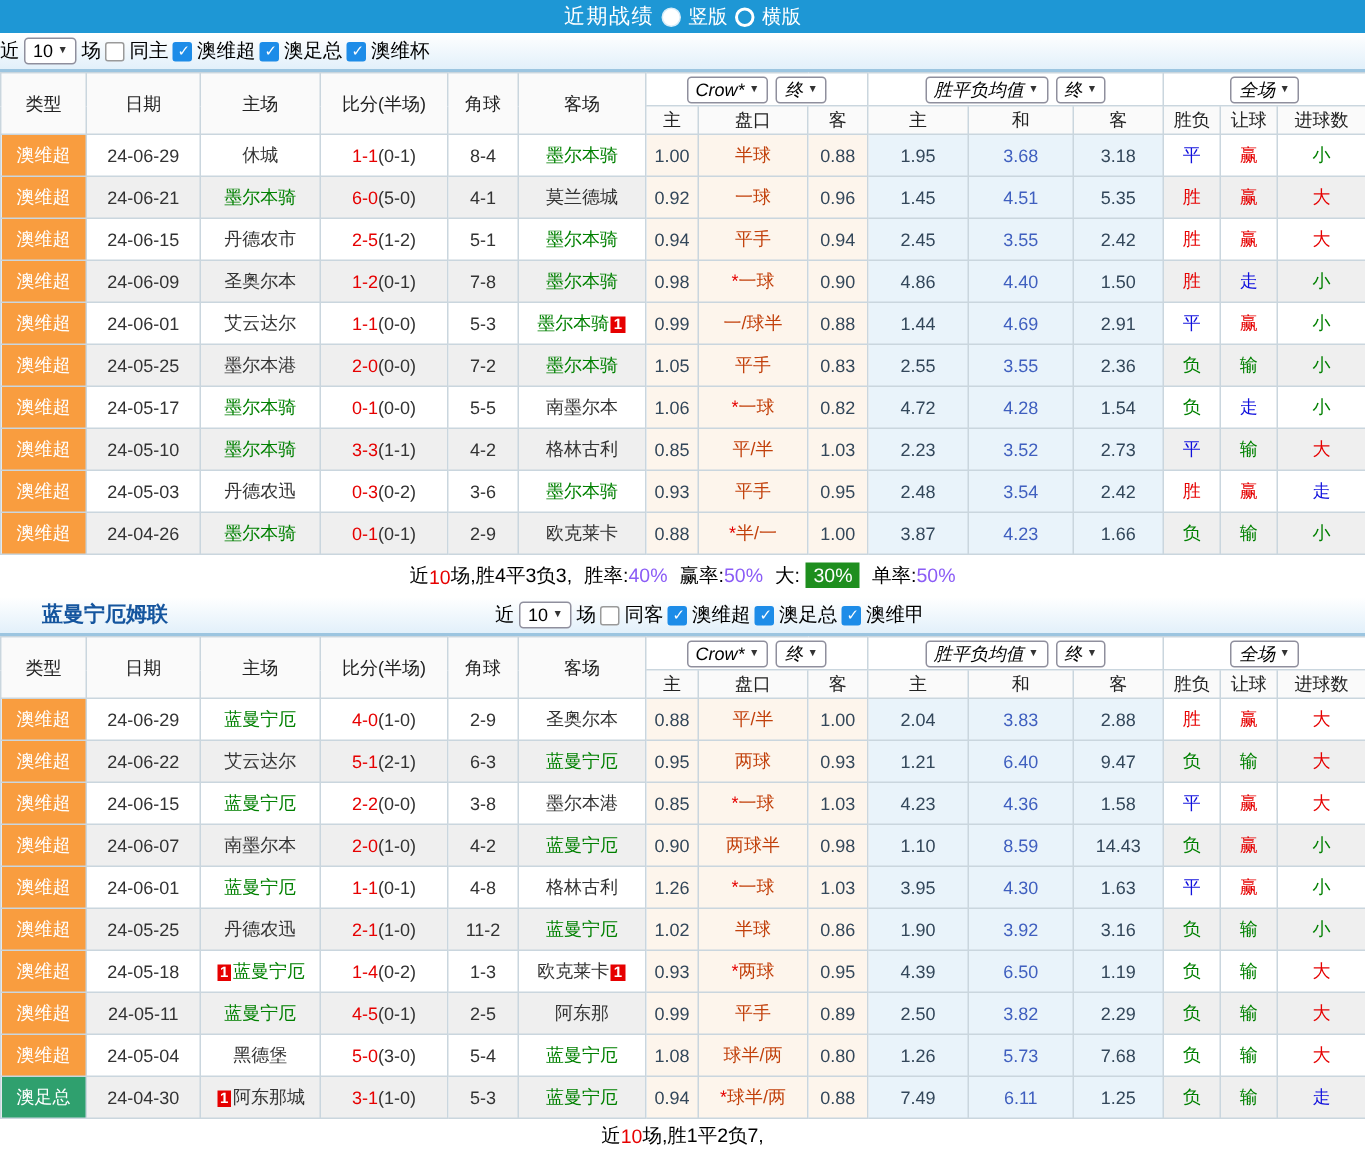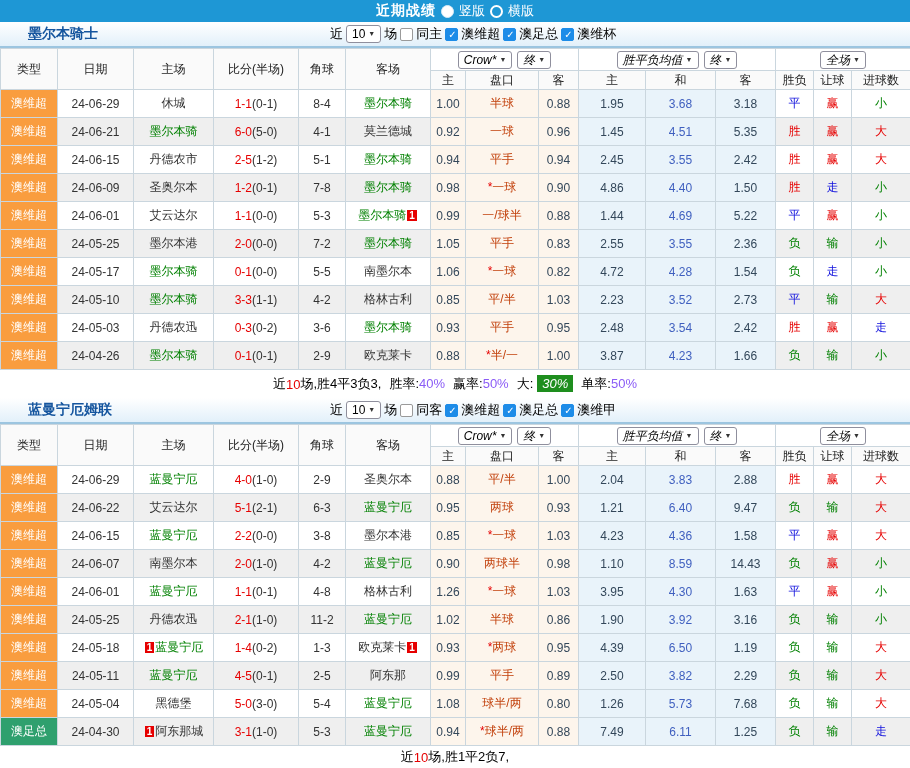--- a/index.html
+++ b/index.html
@@ -1,21 +1,21 @@
 <!DOCTYPE html>
 <html><head>
 <meta charset="utf-8">
 <style>
   * { box-sizing: border-box; margin: 0; padding: 0; }
   html,body { width:910px; height:768px; overflow:hidden; background:#fff;
               font-family:"Liberation Sans","DejaVu Sans",sans-serif; font-size:12px; color:#333; }
 
   
   .topbar { height:22px; background:#1E97D5; display:flex; align-items:center; justify-content:center; gap:5px; color:#fff; }
-  .topbar-title { font-weight:bold; font-size:14px; letter-spacing:1px; }
+  .topbar-title { font-weight:normal; font-size:14px; letter-spacing:1px; }
   .radio { display:inline-block; border-radius:50%; }
   .radio.sel { width:13px; height:13px; background:#fff; border:1px solid #d8ecf8; }
   .radio.unsel { width:13px; height:13px; background:transparent; border:2px solid #fff; }
   .topbar-opt { font-size:13px; cursor:default; }
 
   
   .section-head { height:26px; display:flex; align-items:center; background:linear-gradient(180deg,#ffffff 0%,#e2f0fa 100%); border-bottom:2px solid #9cc5e0; }
   .team-title { color:#15559E; font-weight:bold; font-size:14px; padding-left:28px; width:330px; flex:none; }
   .filters { display:flex; align-items:center; gap:3px; font-size:13px; color:#000; }
   .dd { display:inline-flex; align-items:center; gap:3px; background:#fff; border:1px solid #8f8f9d; border-radius:3px; padding:1px 5px; color:#000; font-size:12px; line-height:14px; white-space:nowrap; }
@@ -51,35 +51,34 @@
   .avg-side { color:#33475a; }
   .avg-mid { color:#3F5FBF; }
   .c-red { color:#E60000; } .c-blue { color:#1010DD; } .c-green { color:#008000; }
 
   
   .summary { display:flex; align-items:center; justify-content:center; font-size:13px; color:#000; background:#fff; }
   .summary-1 { height:28px; }
   .summary-2 { height:22px; }
   .stat { margin-left:8px; }
   .stat-val { color:#8b5cf6; }
-  .hl { background:#1E8E1E; color:#fff; padding:1px 5px; margin-left:4px;font-style:italic; }
+  .hl { background:#1E8E1E; color:#fff; padding:1px 5px; margin-left:4px; }
 </style>
 </head>
 <body>
 
 <div class="topbar">
   <span class="topbar-title">近期战绩</span>
   <span class="radio sel"></span>
   <span class="topbar-opt">竖版</span>
   <span class="radio unsel"></span>
   <span class="topbar-opt">横版</span>
 </div>
 
 <div class="section-head">
-  <div class="team-title">墨尔本骑士</div>
   <div class="filters">
     <span>近</span>
     <span class="dd">
         <span>10</span>
         <span class="arr">▼</span>
       </span>
     <span>场</span>
     <span class="cb"></span>
     <span>同主</span>
     <span class="cb checked"></span>
@@ -236,21 +235,21 @@
         <td>24-06-01</td>
         <td><span>艾云达尔</span></td>
         <td><span class="score-main">1-1</span><span class="score-half">(0-0)</span></td>
         <td>5-3</td>
         <td><span class="green-team">墨尔本骑</span><span class="badge">1</span></td>
         <td class="odds-col num">0.99</td>
         <td class="odds-col"><span class="hc">一/球半</span></td>
         <td class="odds-col num">0.88</td>
         <td class="avg-col avg-side">1.44</td>
         <td class="avg-col avg-mid">4.69</td>
-        <td class="avg-col avg-side">5.22</td>
+        <td class="avg-col avg-side">2.91</td>
         <td class="c-blue">平</td>
         <td class="c-red">赢</td>
         <td class="c-green">小</td>
       </tr>
       <tr class="row-odd">
         <td class="type-orange">澳维超</td>
         <td>24-05-25</td>
         <td><span>墨尔本港</span></td>
         <td><span class="score-main">2-0</span><span class="score-half">(0-0)</span></td>
         <td>7-2</td>

